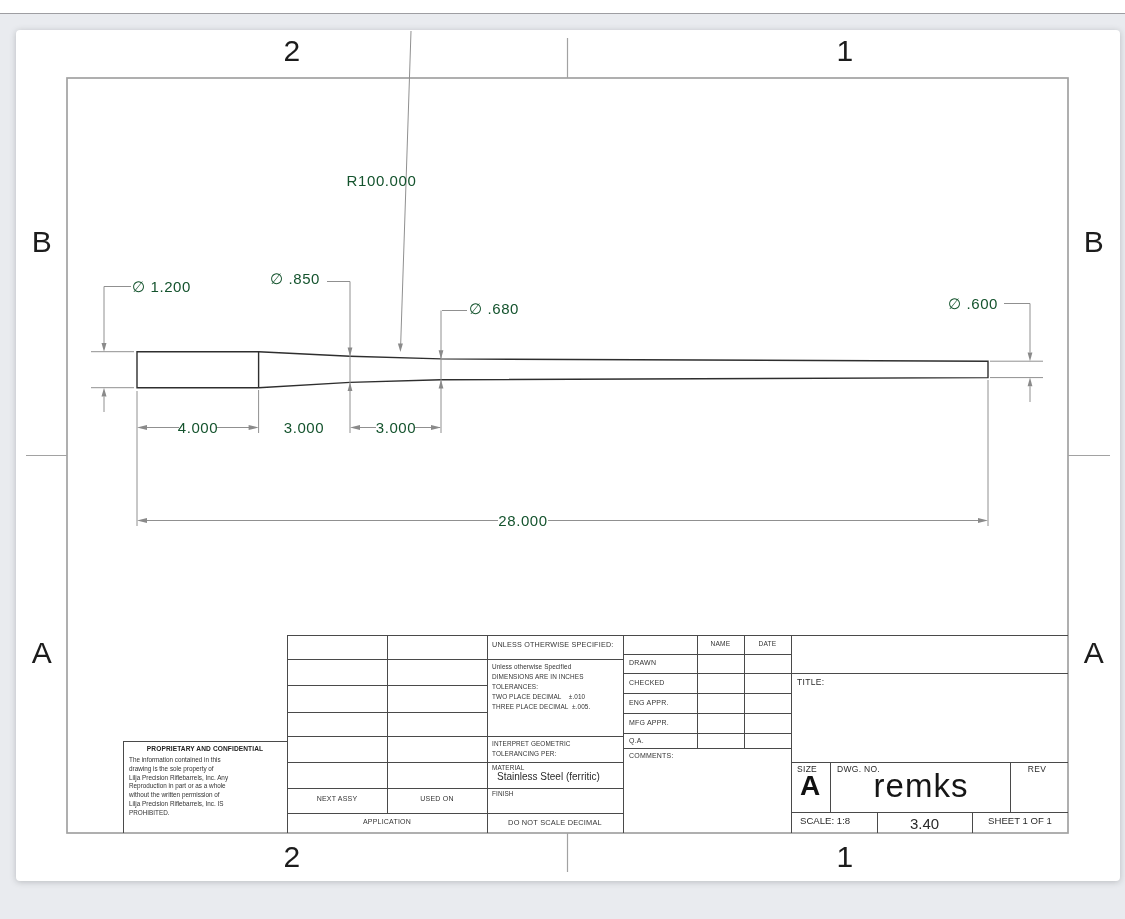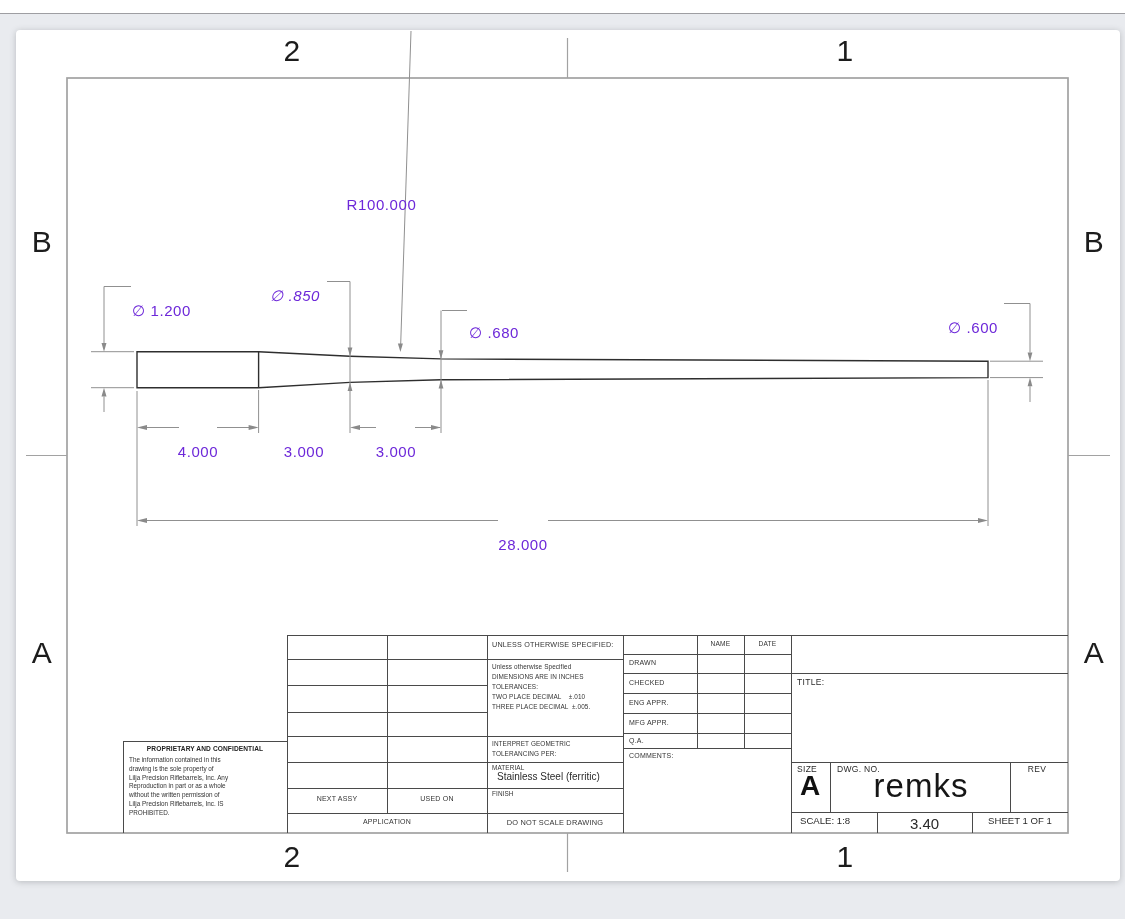--- a/index.html
+++ b/index.html
@@ -14,21 +14,21 @@
     background:#ffffff; border-radius:4px;
     box-shadow:0 1px 6px rgba(60,64,70,0.28); }
 
   svg.lines { position:absolute; left:0; top:0; width:1125px; height:919px; }
 
   .txt { position:absolute; white-space:pre; color:#2f2f2f; }
 
   .zone { font-size:30px; color:#1c1c1c; text-align:center; width:44px;
     letter-spacing:0.5px; }
 
-  .dim { font-size:15px; color:#6d28d9; letter-spacing:0.6px;margin-top:24px; }
+  .dim { font-size:15px; color:#14532d; letter-spacing:0.6px; }
   .dim.c { text-align:center; }
 
   .tb-sm  { font-size:7px;   color:#333; letter-spacing:0.2px; }
   .tb-xs  { font-size:6.4px; color:#333; letter-spacing:0.1px; }
   .tb-med { font-size:9px;   color:#2a2a2a; }
   .tb-lab { font-size:8.5px; color:#2a2a2a; letter-spacing:0.3px; }
   .center { text-align:center; }
   .prop-head { font-size:6.6px; font-weight:bold; color:#222; width:164px;
     text-align:center; letter-spacing:0.1px; }
   .prop-body { font-size:6.35px; color:#333; line-height:8.8px; }
@@ -153,21 +153,21 @@
   <div class="txt zone" style="left:823px; top:34px;">1</div>
   <div class="txt zone" style="left:270px; top:840px;">2</div>
   <div class="txt zone" style="left:823px; top:840px;">1</div>
   <div class="txt zone" style="left:20px; top:225px;">B</div>
   <div class="txt zone" style="left:20px; top:636px;">A</div>
   <div class="txt zone" style="left:1072px; top:225px;">B</div>
   <div class="txt zone" style="left:1072px; top:636px;">A</div>
 
   <div class="txt dim c" style="left:334px; top:172px; width:95px;">R100.000</div>
   <div class="txt dim" style="left:132px; top:278px;">∅ 1.200</div>
-  <div class="txt dim" style="left:270px; top:263px;font-style:italic;">∅ .850</div>
+  <div class="txt dim" style="left:270px; top:270px;">∅ .850</div>
   <div class="txt dim" style="left:469px; top:300px;">∅ .680</div>
   <div class="txt dim" style="left:948px; top:295px;">∅ .600</div>
   <div class="txt dim c" style="left:176px; top:419px; width:44px;">4.000</div>
   <div class="txt dim c" style="left:282px; top:419px; width:44px;">3.000</div>
   <div class="txt dim c" style="left:374px; top:419px; width:44px;">3.000</div>
   <div class="txt dim c" style="left:497px; top:512px; width:52px;">28.000</div>
 
   <div class="txt prop-head" style="left:123px; top:745px;">PROPRIETARY AND CONFIDENTIAL</div>
   <div class="txt prop-body" style="left:129px; top:756px;">The information contained in this
 drawing is the sole property of
@@ -185,21 +185,21 @@
   <div class="txt tb-xs tol" style="left:492px; top:662px;">Unless otherwise Specified
 DIMENSIONS ARE IN INCHES
 TOLERANCES:
 TWO PLACE DECIMAL    ±.010
 THREE PLACE DECIMAL  ±.005.</div>
   <div class="txt tb-xs" style="left:492px; top:739px; line-height:9.5px;">INTERPRET GEOMETRIC
 TOLERANCING PER:</div>
   <div class="txt tb-xs" style="left:492px; top:764px;">MATERIAL</div>
   <div class="txt" style="left:497px; top:771px; font-size:10px; color:#2a2a2a;">Stainless Steel (ferritic)</div>
   <div class="txt tb-xs" style="left:492px; top:790px;">FINISH</div>
-  <div class="txt tb-sm center" style="left:487px; top:818px; width:136px; font-size:7.4px;">DO NOT SCALE DRAWING</div>
+  <div class="txt tb-sm center" style="left:487px; top:818px; width:136px; font-size:7.4px;">DO NOT SCALE DECIMAL</div>
 
   <div class="txt tb-sm center" style="left:697px; top:640px; width:47px; font-size:6.6px;">NAME</div>
   <div class="txt tb-sm center" style="left:744px; top:640px; width:47px; font-size:6.6px;">DATE</div>
   <div class="txt tb-sm" style="left:629px; top:659px;">DRAWN</div>
   <div class="txt tb-sm" style="left:629px; top:679px;">CHECKED</div>
   <div class="txt tb-sm" style="left:629px; top:699px;">ENG APPR.</div>
   <div class="txt tb-sm" style="left:629px; top:719px;">MFG APPR.</div>
   <div class="txt tb-sm" style="left:629px; top:737px;">Q.A.</div>
   <div class="txt tb-sm" style="left:629px; top:752px;">COMMENTS:</div>
 

